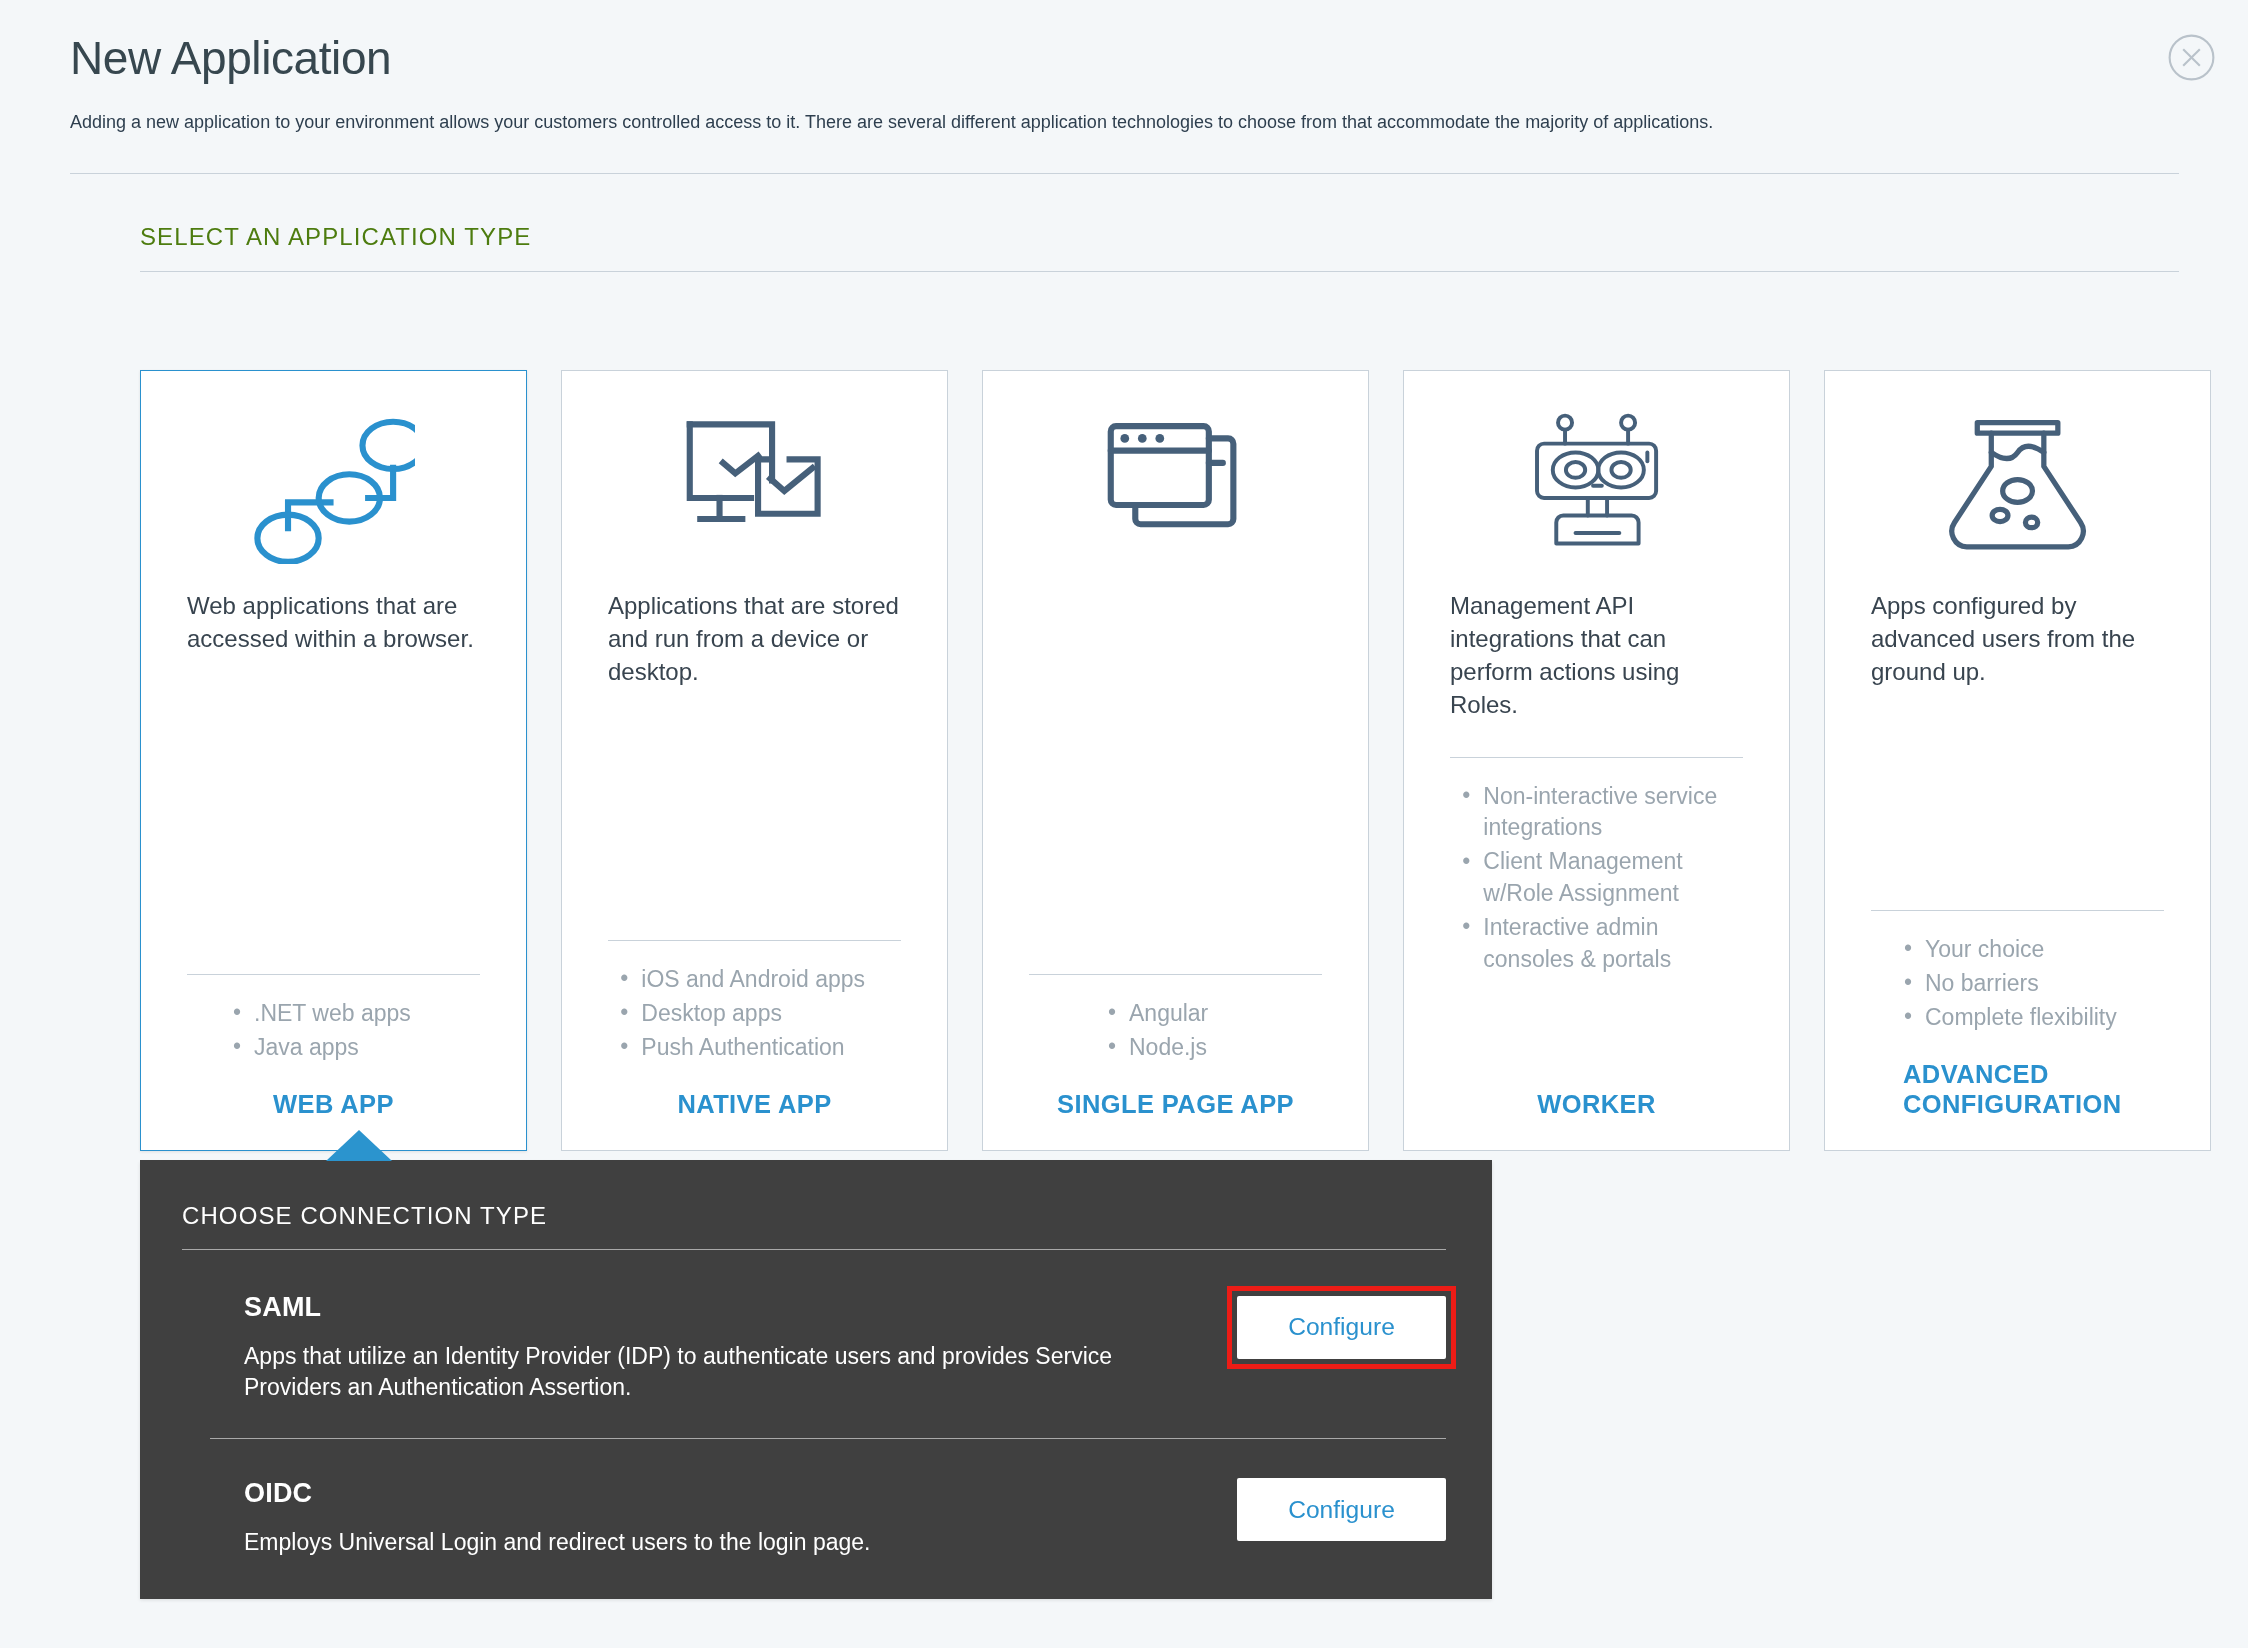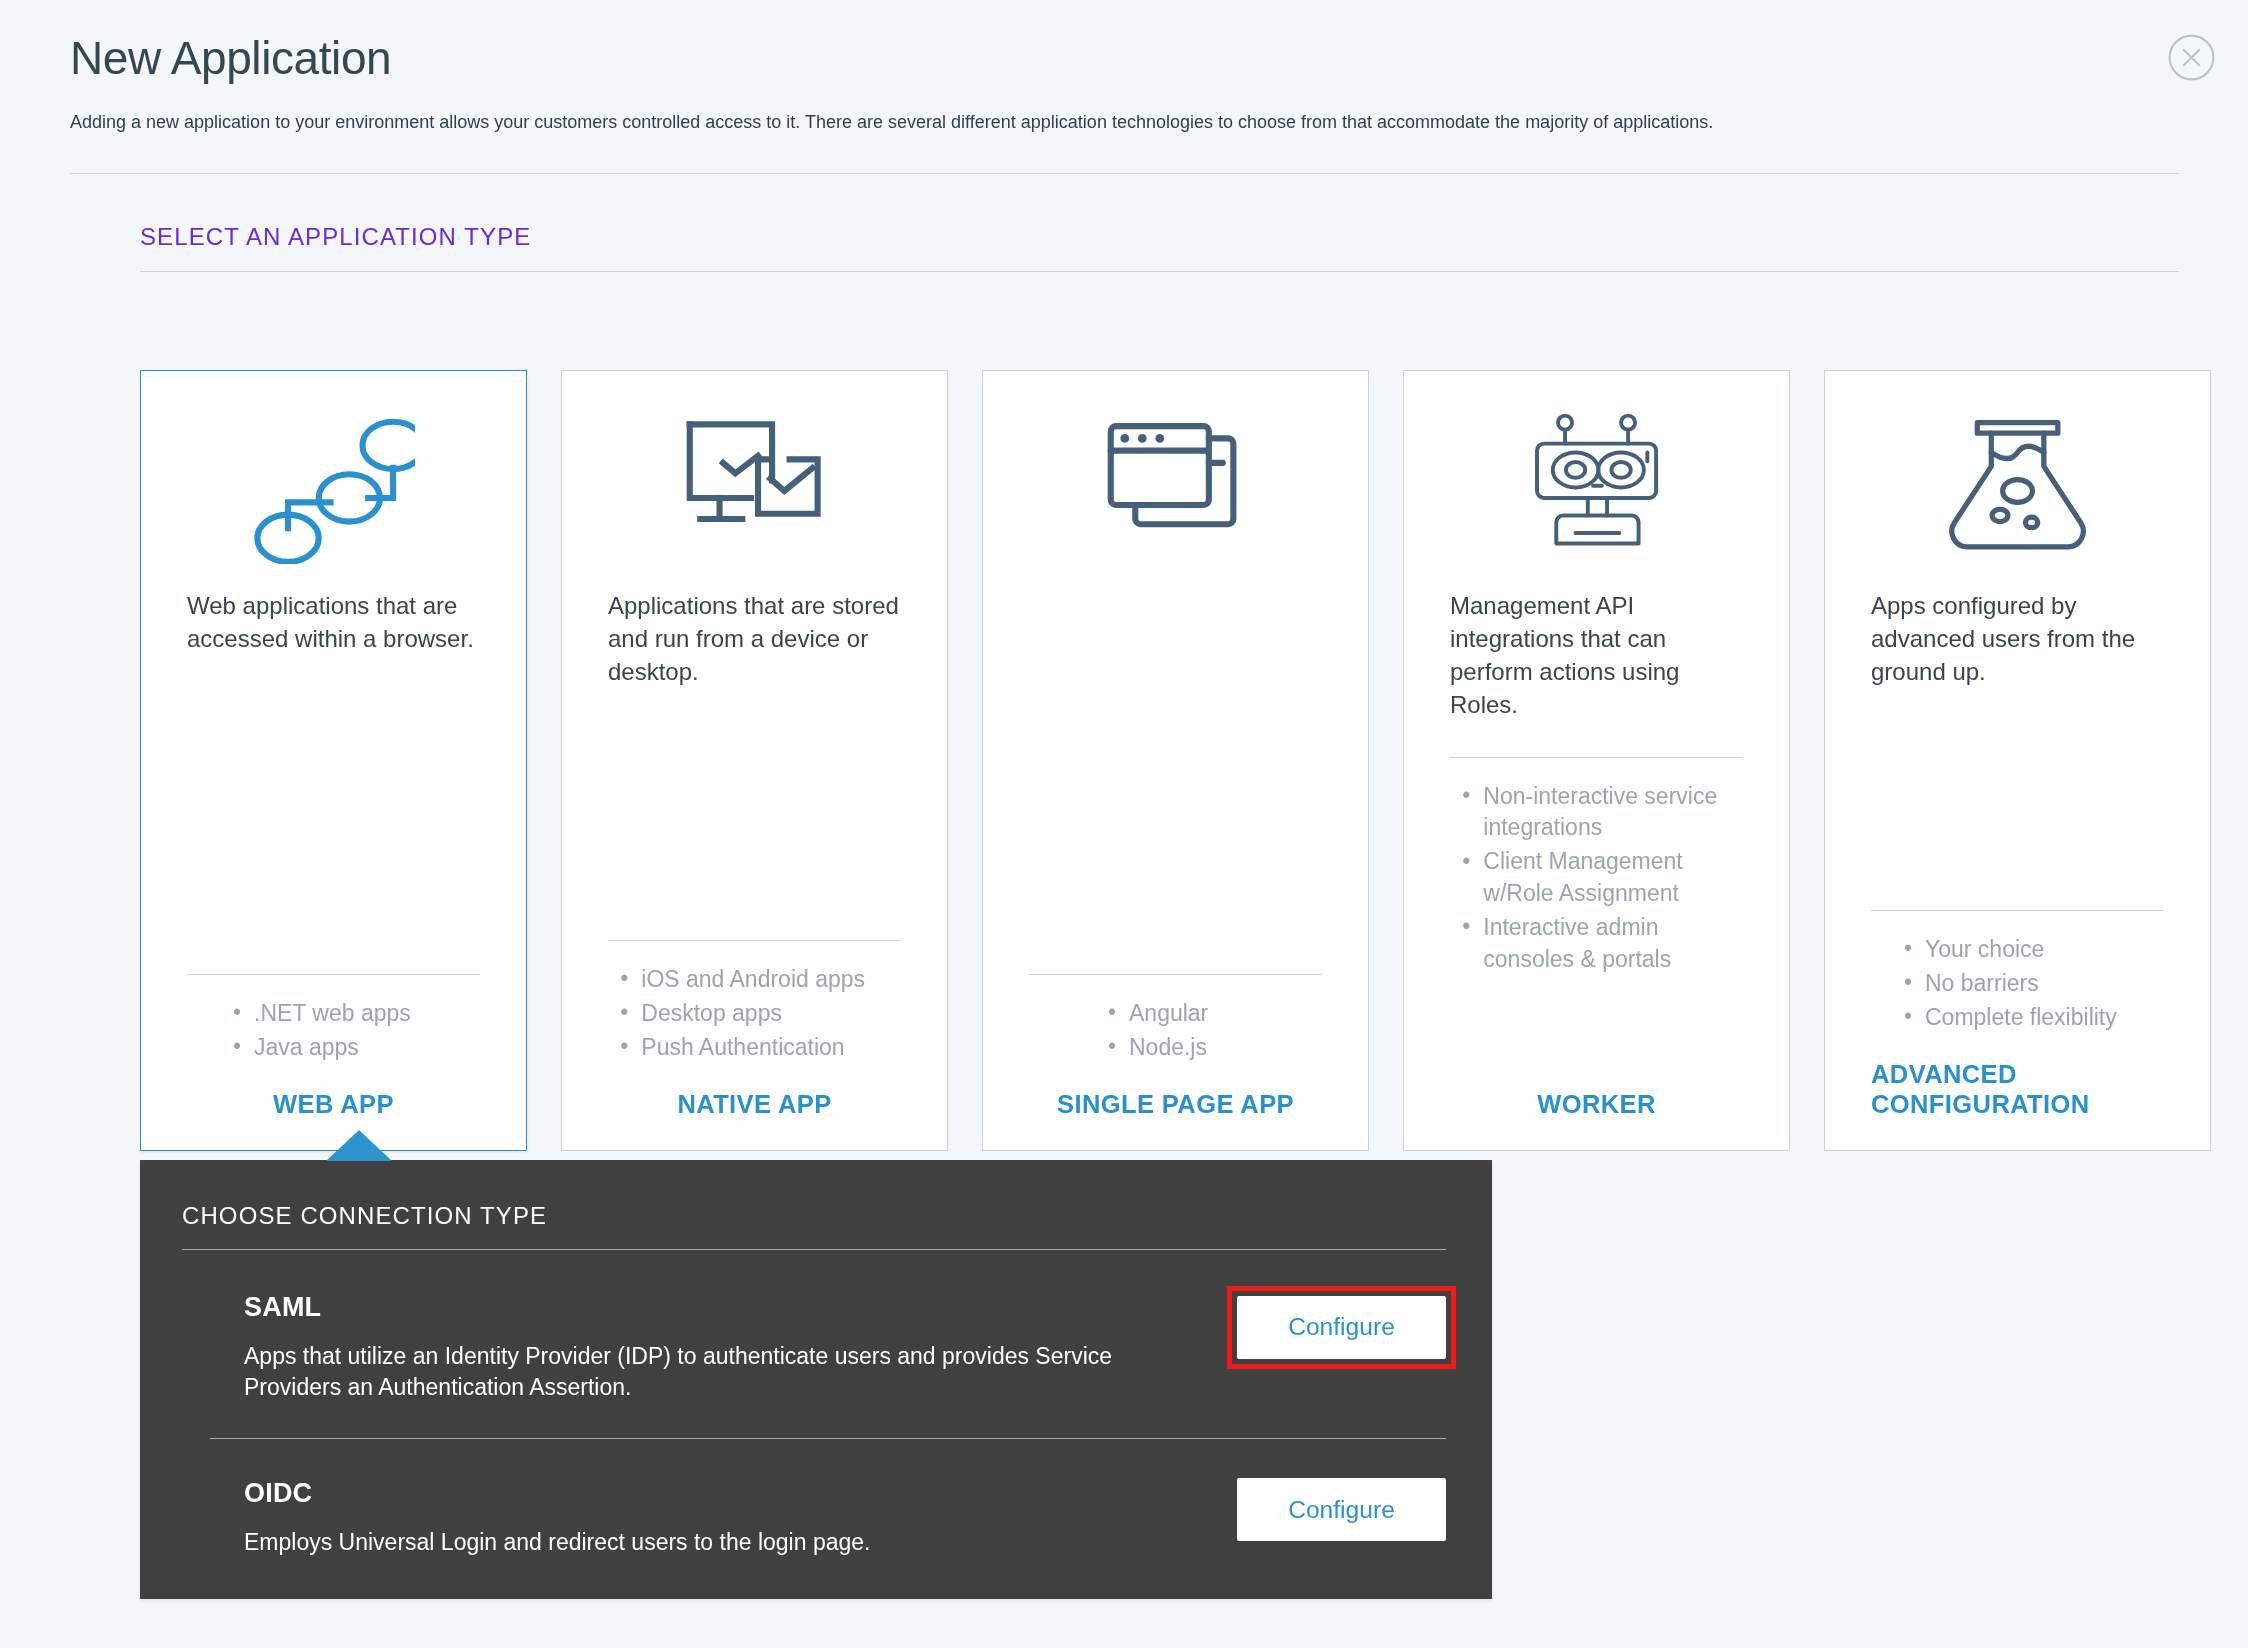--- a/index.html
+++ b/index.html
@@ -50,21 +50,21 @@
     background: #c9d2da;
   }
 
   
   .section-label-wrap {
     margin: 49px 70px 0 140px;
   }
   .section-label {
     font-size: 24px;
     letter-spacing: 1.1px;
-    color: #6d28d9;
+    color: #4d7c0f;
     font-weight: 400;
   }
   .section-divider {
     margin-top: 19.3px;
     height: 0.9px;
     background: #c9d2da;
   }
 
   
   .cards-row {
@@ -142,21 +142,21 @@
   }
 
   
   .card-1 .bullets { padding-left: 46px; }
   .card-3 .bullets { padding-left: 79px; }
   .card-5 .bullets { padding-left: 33px; }
   .card-3 .card-cta,
   .card-2 .card-cta,
   .card-4 .card-cta { text-align: center; }
   .card-1 .card-cta { text-align: center; }
-  .card-5 .card-cta { text-align: left; }
+  .card-5 .card-cta { text-align: left; margin-left: 32px; }
 
   
   .conn-panel {
     position: absolute;
     left: 140px;
     top: 1160px;
     width: 1352px;
     height: 439px;
     background: #404040;
     box-shadow: 0 1.8px 3.5px rgba(0,0,0,0.10);

